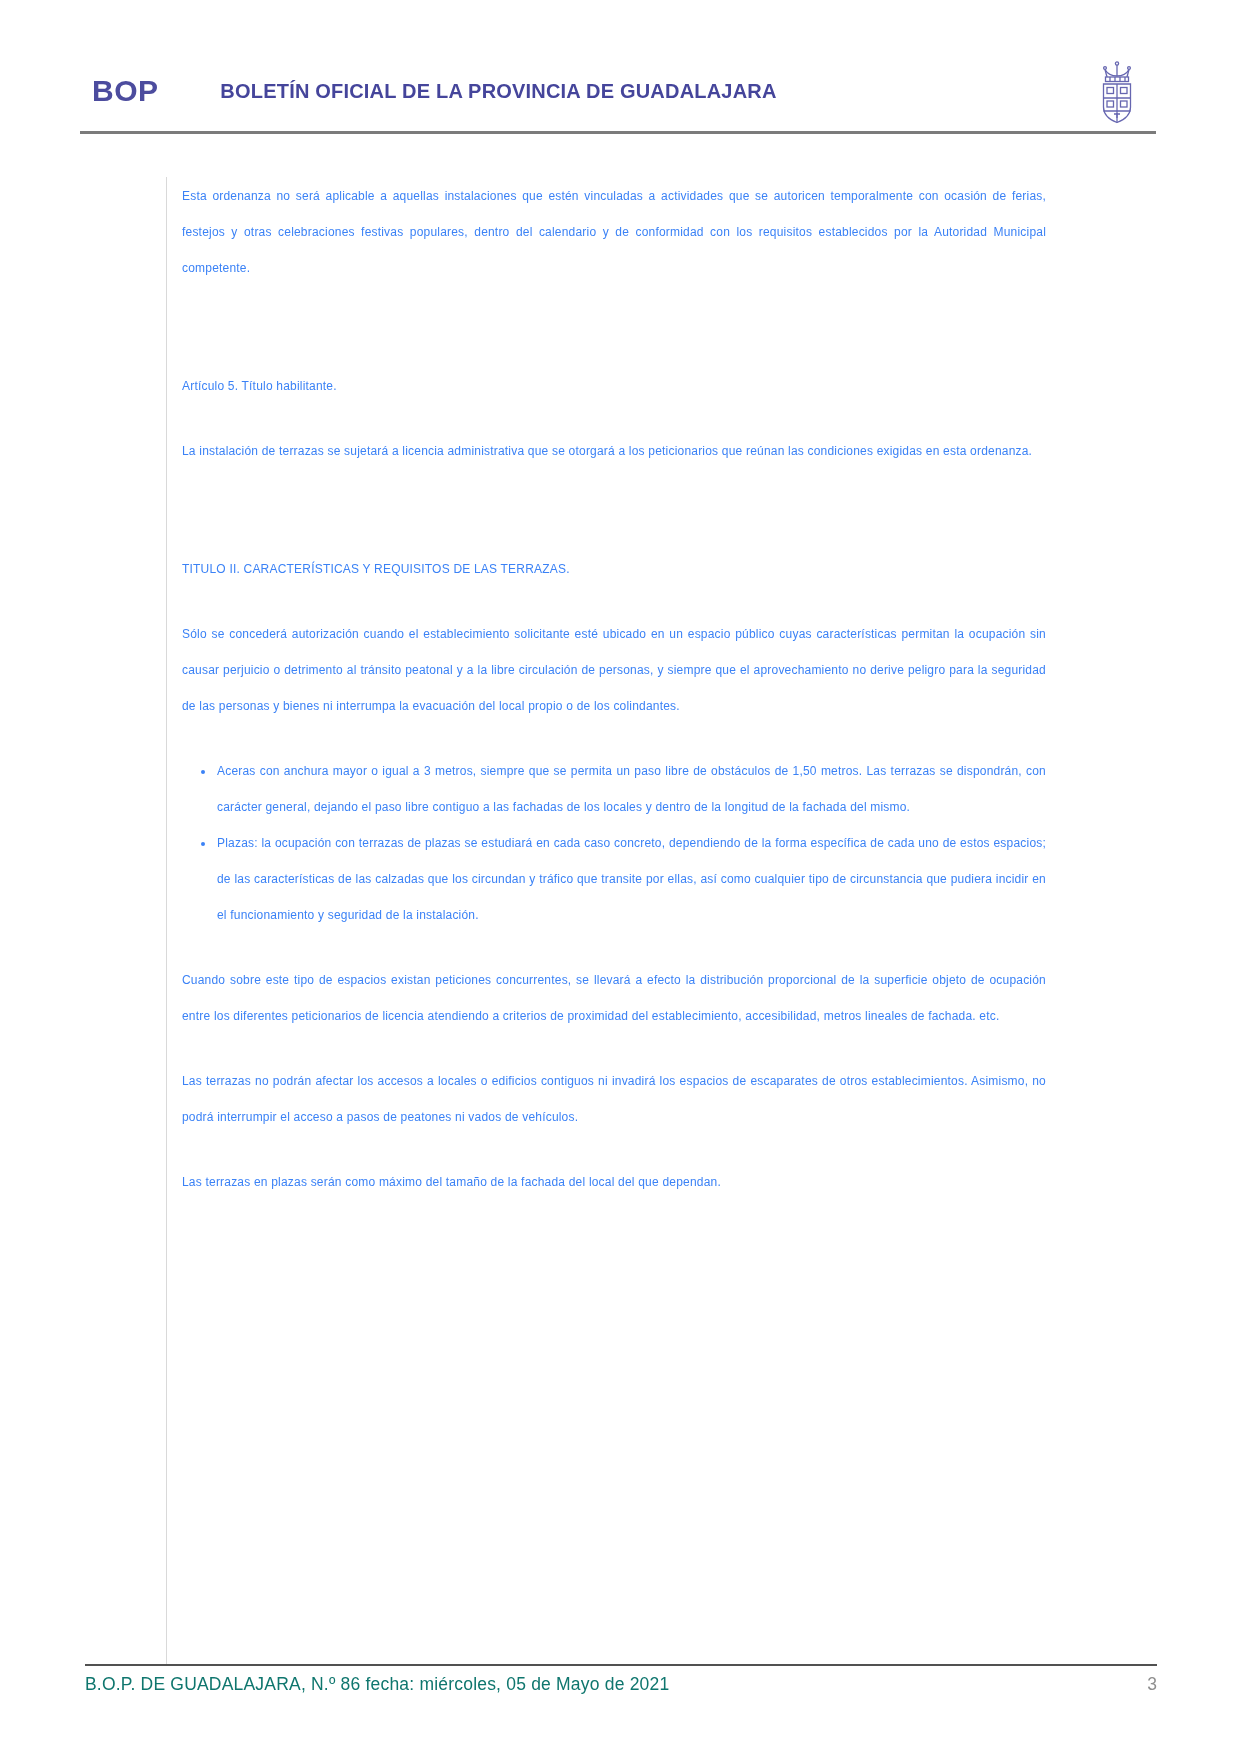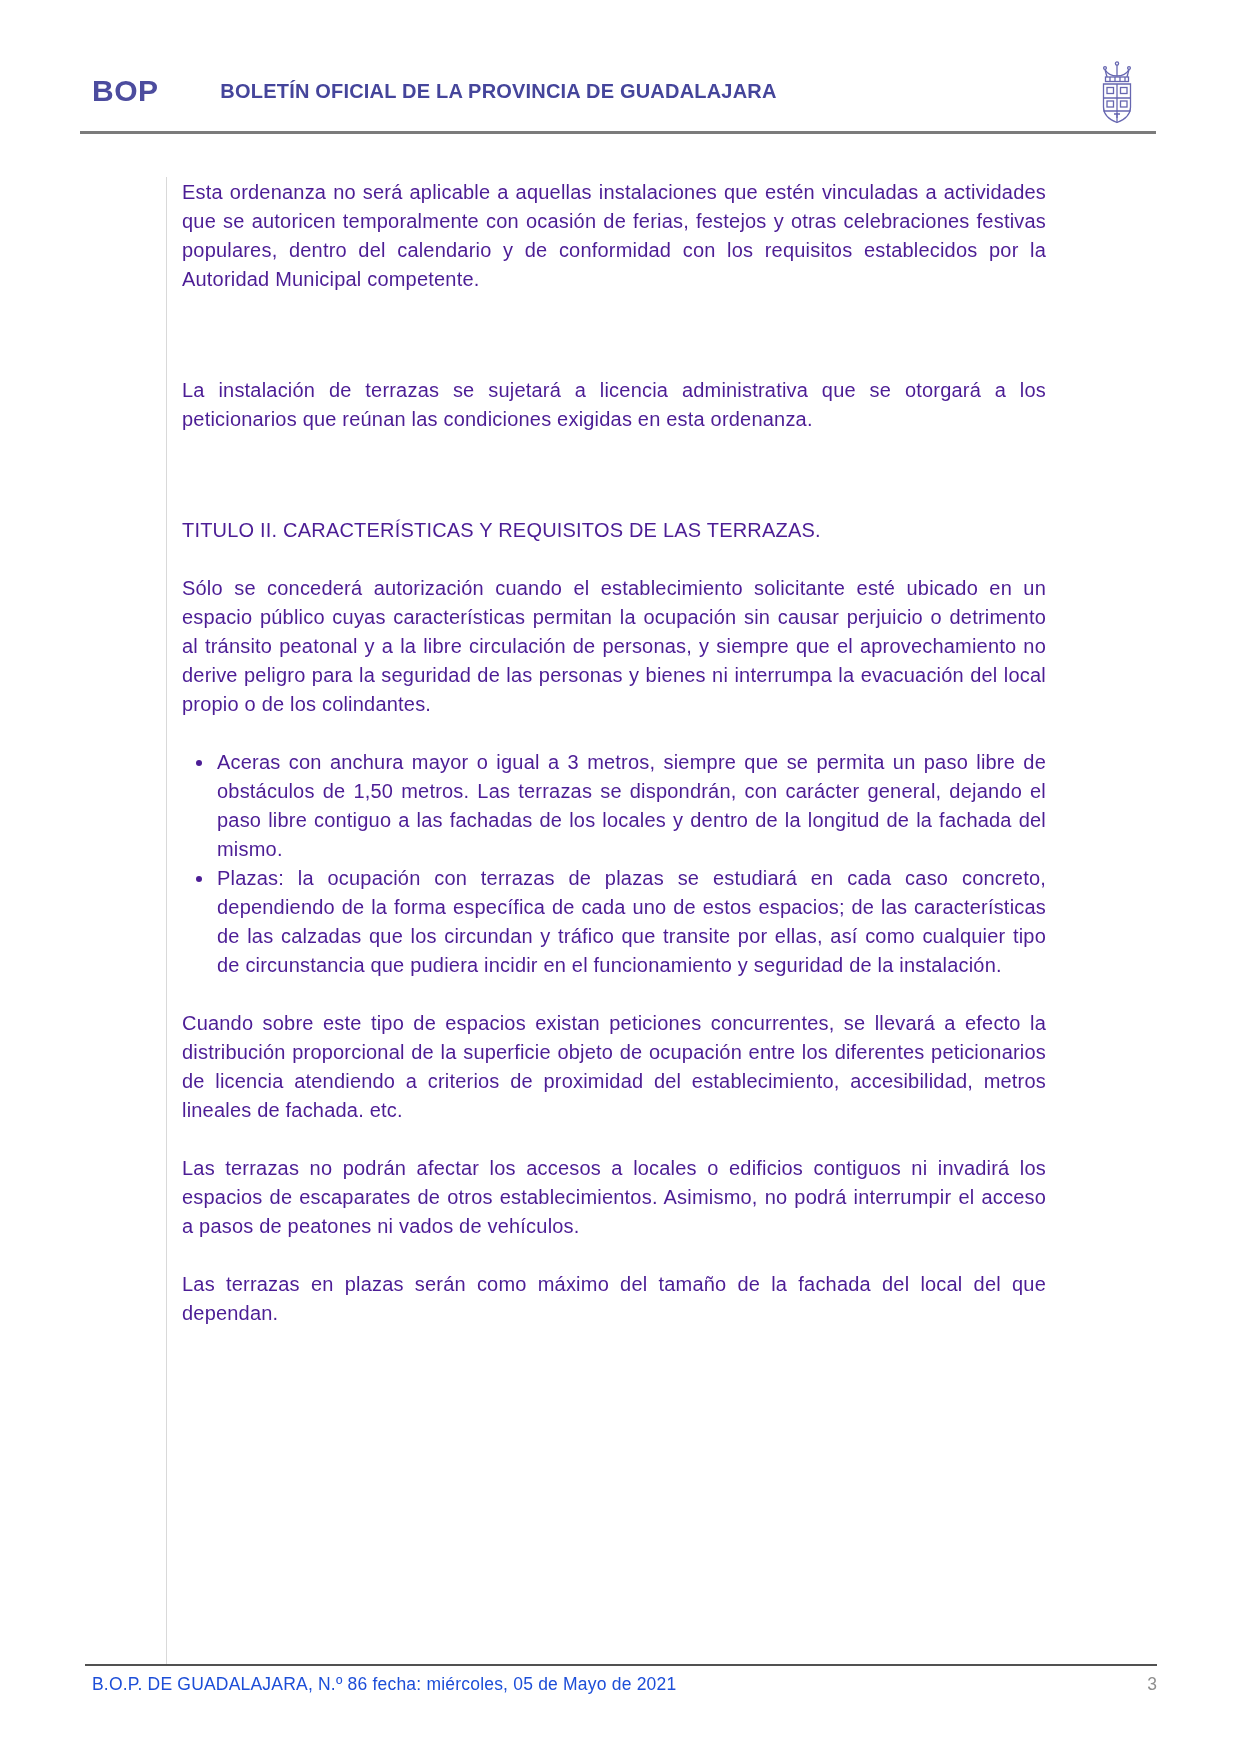--- a/index.html
+++ b/index.html
@@ -48,24 +48,24 @@
   .content-left-border{
     position:absolute;
     left:166px; top:177px;
     width:1px; height:1489px;
     background:#d9d9d9;
   }
   .content{
     position:absolute;
     left:182px; top:178px;
     width:864px;
-    font-size:20px;
-    line-height:29px;
+    font-size:12px;
+    line-height:36px;
     letter-spacing:0.2px;
-    color:#4c1d95;
+    color:#3b82f6;
   }
   .doc-p{
     margin:0 0 29px 0;
     text-align:justify;
   }
   .doc-p.centered{
     text-align:left;
   }
   .gap-large{
     margin-bottom:82px !important;
@@ -84,23 +84,22 @@
   .footer-rule{
     position:absolute;
     left:85px; top:1664px;
     width:1072px; height:2px;
     background:#515151;
   }
   .footer-left{
     position:absolute;
     left:85px; top:1674px;
     font-size:17.5px;
-    color:#1d4ed8;
+    color:#0f766e;
     letter-spacing:0.2px;
-    margin-left:7px;
   }
   .footer-page{
     position:absolute;
     right:84px; top:1674px;
     font-size:17.5px;
     color:#8f8f8f;
   }
 </style>
 </head>
 <body>
@@ -133,20 +132,21 @@
       <rect x="24.5" y="41" width="6.5" height="6"></rect>
       <path d="M18,54 L24,54 M21,53 L21,58"></path>
     </svg>
     <div class="header-rule"></div>
   </header>
 
   <div class="content-left-border"></div>
   <main class="content">
     <div>
         <p class="doc-p gap-large">Esta ordenanza no será aplicable a aquellas instalaciones que estén vinculadas a actividades que se autoricen temporalmente con ocasión de ferias, festejos y otras celebraciones festivas populares, dentro del calendario y de conformidad con los requisitos establecidos por la Autoridad Municipal competente.</p>
+        <p class="doc-p">Artículo 5. Título habilitante.</p>
         <p class="doc-p gap-large">La instalación de terrazas se sujetará a licencia administrativa que se otorgará a los peticionarios que reúnan las condiciones exigidas en esta ordenanza.</p>
         <p class="doc-p centered">TITULO II. CARACTERÍSTICAS Y REQUISITOS DE LAS TERRAZAS.</p>
         <p class="doc-p">Sólo se concederá autorización cuando el establecimiento solicitante esté ubicado en un espacio público cuyas características permitan la ocupación sin causar perjuicio o detrimento al tránsito peatonal y a la libre circulación de personas, y siempre que el aprovechamiento no derive peligro para la seguridad de las personas y bienes ni interrumpa la evacuación del local propio o de los colindantes.</p>
         <ul class="doc-list">
           <li>Aceras con anchura mayor o igual a 3 metros, siempre que se permita un paso libre de obstáculos de 1,50 metros. Las terrazas se dispondrán, con carácter general, dejando el paso libre contiguo a las fachadas de los locales y dentro de la longitud de la fachada del mismo.</li>
           <li>Plazas: la ocupación con terrazas de plazas se estudiará en cada caso concreto, dependiendo de la forma específica de cada uno de estos espacios; de las características de las calzadas que los circundan y tráfico que transite por ellas, así como cualquier tipo de circunstancia que pudiera incidir en el funcionamiento y seguridad de la instalación.</li>
         </ul>
         <p class="doc-p">Cuando sobre este tipo de espacios existan peticiones concurrentes, se llevará a efecto la distribución proporcional de la superficie objeto de ocupación entre los diferentes peticionarios de licencia atendiendo a criterios de proximidad del establecimiento, accesibilidad, metros lineales de fachada. etc.</p>
         <p class="doc-p">Las terrazas no podrán afectar los accesos a locales o edificios contiguos ni invadirá los espacios de escaparates de otros establecimientos. Asimismo, no podrá interrumpir el acceso a pasos de peatones ni vados de vehículos.</p>
         <p class="doc-p">Las terrazas en plazas serán como máximo del tamaño de la fachada del local del que dependan.</p>

